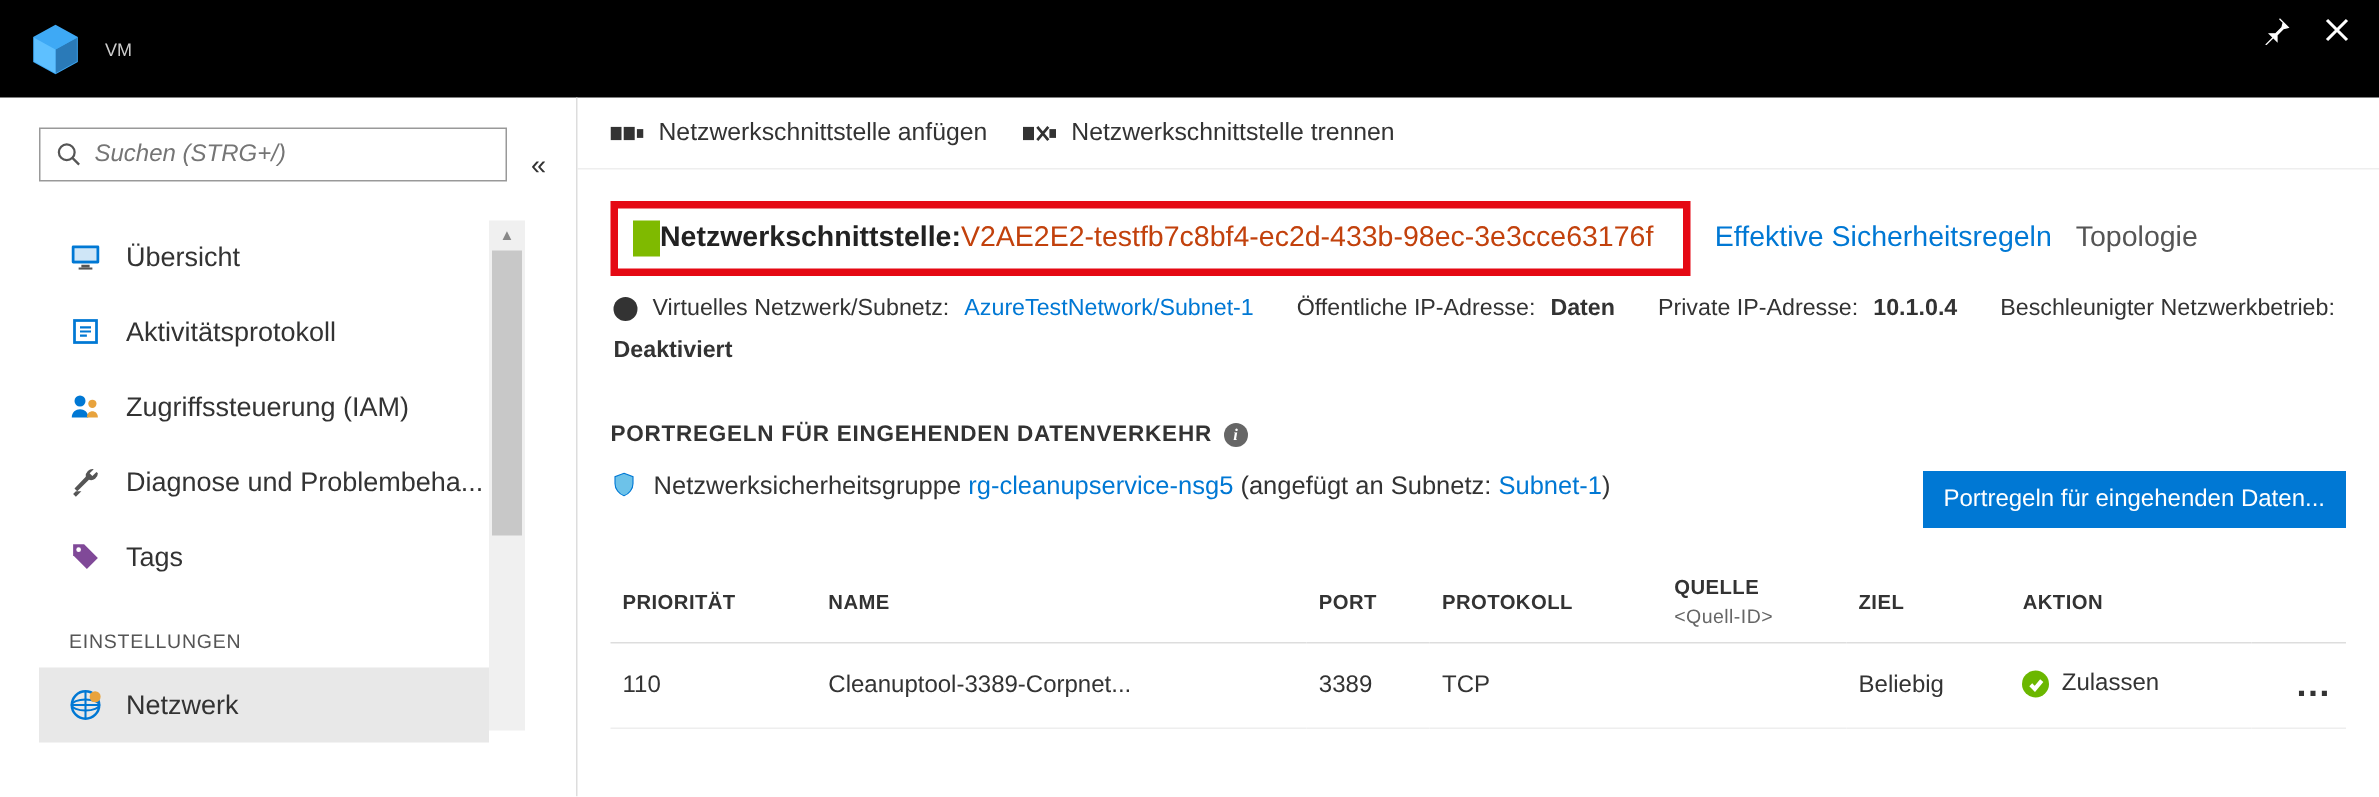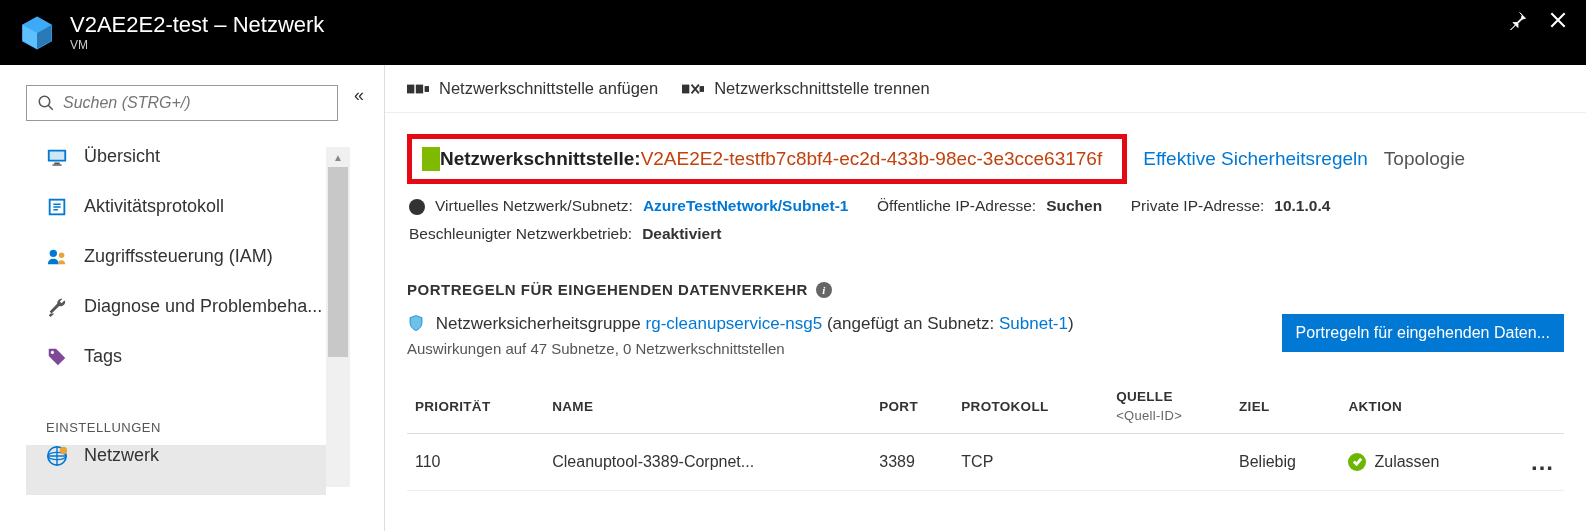--- a/index.html
+++ b/index.html
@@ -9,53 +9,53 @@
   }
   .header .cube-icon { width:38px; height:38px; margin-right:14px; color:#3ea9f5; }
   .header .title-block { display:flex; flex-direction:column; line-height:1.15; }
   .header .title { font-size:22px; font-weight:400; }
   .header .subtitle { font-size:12px; color:#ccc; margin-top:2px; }
   .header .actions { position:absolute; right:18px; top:10px; display:flex; gap:20px; }
   .header .actions svg { width:20px; height:20px; stroke:#fff; fill:#fff; cursor:pointer; }
 
   .body { display:flex; height:calc(531px - 65px); }
   .sidebar { width:385px; border-right:1px solid #ddd; padding:20px 0 0 26px; position:relative; }
-  .search-row { display:flex; align-items:flex-start; gap:16px; padding-right:20px; }
+  .search-row { display:flex; align-items:flex-end; gap:16px; padding-right:20px; }
   .search-box { flex:1; display:flex; align-items:center; border:1px solid #999; height:36px; padding:0 10px; }
   .search-box svg { width:18px; height:18px; stroke:#555; margin-right:8px; }
   .search-box input { border:none; outline:none; flex:1; font-style:italic; color:#888; font-size:16px; }
   .collapse { font-size:18px; color:#333; cursor:pointer; }
 
   .nav { margin-top:25px; width:300px; }
   .nav-scroll { width:24px; position:absolute; left:326px; top:82px; height:340px; background:#f0f0f0; }
   .nav-scroll .thumb-up { position:absolute; top:0; left:0; right:0; height:20px; display:flex; align-items:center; justify-content:center; color:#888; font-size:10px; }
   .nav-scroll .thumb { position:absolute; top:20px; left:2px; right:2px; height:190px; background:#c8c8c8; }
-  .nav-item { display:flex; align-items:flex-start; height:50px; padding-left:20px; gap:16px; font-size:18px; color:#333; cursor:pointer; }
+  .nav-item { display:flex; align-items:center; height:50px; padding-left:20px; gap:16px; font-size:18px; color:#333; cursor:pointer; }
   .nav-item.active { background:#e8e8e8; }
   .nav-item .icon { width:22px; height:22px; display:flex; align-items:center; justify-content:center; }
   .nav-item .icon svg { width:22px; height:22px; }
   .section-label { font-size:13px; letter-spacing:0.5px; color:#555; padding:24px 0 10px 20px; font-weight:400; }
 
   .main { flex:1; padding:0; overflow:hidden; }
   .toolbar { display:flex; align-items:center; gap:24px; padding:14px 22px; border-bottom:1px solid #eee; }
   .toolbar-btn { display:flex; align-items:center; gap:10px; font-size:16.5px; color:#333; cursor:pointer; }
   .toolbar-btn .icon { width:22px; height:18px; }
 
   .content { padding:16px 22px; }
   .nic-row { display:flex; align-items:center; gap:16px; height:60px; }
   .nic-box { display:flex; align-items:center; border:5px solid #e50914; padding:8px 20px 8px 10px; }
   .nic-box .nic-icon { width:18px; height:24px; background:#7fba00; display:inline-block; }
   .nic-label { font-size:19px; font-weight:700; color:#222; }
   .nic-value { font-size:19px; color:#c2410c; }
   .nic-link { font-size:19px; color:#0078d4; cursor:pointer; }
   .nic-plain { font-size:19px; color:#555; }
 
-  .info-bar { display:flex; align-items:flex-end; gap:10px; font-size:15.5px; color:#333; margin-top:8px; flex-wrap:wrap; padding-left:2px; }
+  .info-bar { display:flex; align-items:center; gap:10px; font-size:15.5px; color:#333; margin-top:8px; flex-wrap:wrap; padding-left:2px; }
   .info-bar .dot { width:16px; height:16px; border-radius:50%; background:#333; }
-  .info-bar a { color:#0078d4; text-decoration:none;font-weight:bold; }
+  .info-bar a { color:#0078d4; text-decoration:none; }
   .info-bar b { font-weight:700; }
 
   .rules-section { margin-top:38px; }
   .rules-title { font-size:15px; font-weight:700; letter-spacing:0.5px; display:flex; align-items:center; gap:8px; }
   .rules-title .info-icon { width:16px; height:16px; border-radius:50%; background:#666; color:#fff; font-size:11px; display:flex; align-items:center; justify-content:center; font-style:italic; font-family:Georgia,serif; }
 
   .nsg-row { display:flex; align-items:flex-start; justify-content:space-between; margin-top:16px; }
   .nsg-text { font-size:17px; color:#333; }
   .nsg-text .sub { font-size:15px; color:#555; margin-top:6px; }
   .nsg-text a { color:#0078d4; text-decoration:none; }
@@ -74,21 +74,20 @@
 <body>
 
 <div class="header">
   <svg class="cube-icon" viewBox="0 0 24 24">
     <path fill="currentColor" d="M12 2 L21 7 L21 17 L12 22 L3 17 L3 7 Z M12 2 L12 12 L3 7 M12 12 L21 7 M12 12 L12 22" stroke="#3ea9f5" stroke-width="0.8"></path>
     <path fill="#2a7ab8" d="M12 12 L21 7 L21 17 L12 22 Z"></path>
     <path fill="#3ea9f5" d="M12 2 L21 7 L12 12 L3 7 Z"></path>
     <path fill="#5ec0ff" d="M3 7 L12 12 L12 22 L3 17 Z"></path>
   </svg>
   <div class="title-block">
-    <div class="title">V2AE2E2-test – Netzwerk</div>
     <div class="subtitle">VM</div>
   </div>
   <div class="actions">
     <svg viewBox="0 0 24 24">
         <path d="M14 3l7 7-4 1-5 5 0 5-3-3-6 6 6-6-3-3 5 0 5-5 1-4z" fill="#fff"></path>
       </svg>
     <svg viewBox="0 0 24 24">
         <path d="M4 4 L20 20 M20 4 L4 20" stroke="#fff" stroke-width="2.5" fill="none"></path>
       </svg>
   </div>
@@ -210,21 +209,21 @@
         <span class="nic-link">Effektive Sicherheitsregeln</span>
         <span class="nic-plain">Topologie</span>
       </div>
 
       <div class="info-bar">
         <span class="dot"></span>
         <span>Virtuelles Netzwerk/Subnetz:</span>
         <a>AzureTestNetwork/Subnet-1</a>
         &nbsp;&nbsp;
         <span>Öffentliche IP-Adresse:</span>
-        <b>Suchen</b>
+        <b>Daten</b>
         &nbsp;&nbsp;
         <span>Private IP-Adresse:</span>
         <b>10.1.0.4</b>
         &nbsp;&nbsp;
         <span>Beschleunigter Netzwerkbetrieb:</span>
         <b>Deaktiviert</b>
       </div>
 
       <div class="rules-section">
         <div class="rules-title">
@@ -236,21 +235,20 @@
           <div class="nsg-text">
             <div>
               <svg class="shield-icon" viewBox="0 0 24 24">
                   <path d="M12 2l8 3v6c0 5-3.5 9.5-8 11-4.5-1.5-8-6-8-11V5l8-3z" fill="#6dc2e9" stroke="#0078d4" stroke-width="1"></path>
                 </svg>
               <span>Netzwerksicherheitsgruppe</span>
               <a>rg-cleanupservice-nsg5</a>
               <span>(angefügt an Subnetz:</span>
               <a>Subnet-1</a><span>)</span>
             </div>
-            <div class="sub">Auswirkungen auf 47 Subnetze, 0 Netzwerkschnittstellen</div>
           </div>
           <button class="add-rule-btn">Portregeln für eingehenden Daten...</button>
         </div>
 
         <table class="rules">
           <thead>
             <tr>
               <th>PRIORITÄT</th>
               <th>NAME</th>
               <th>PORT</th>

